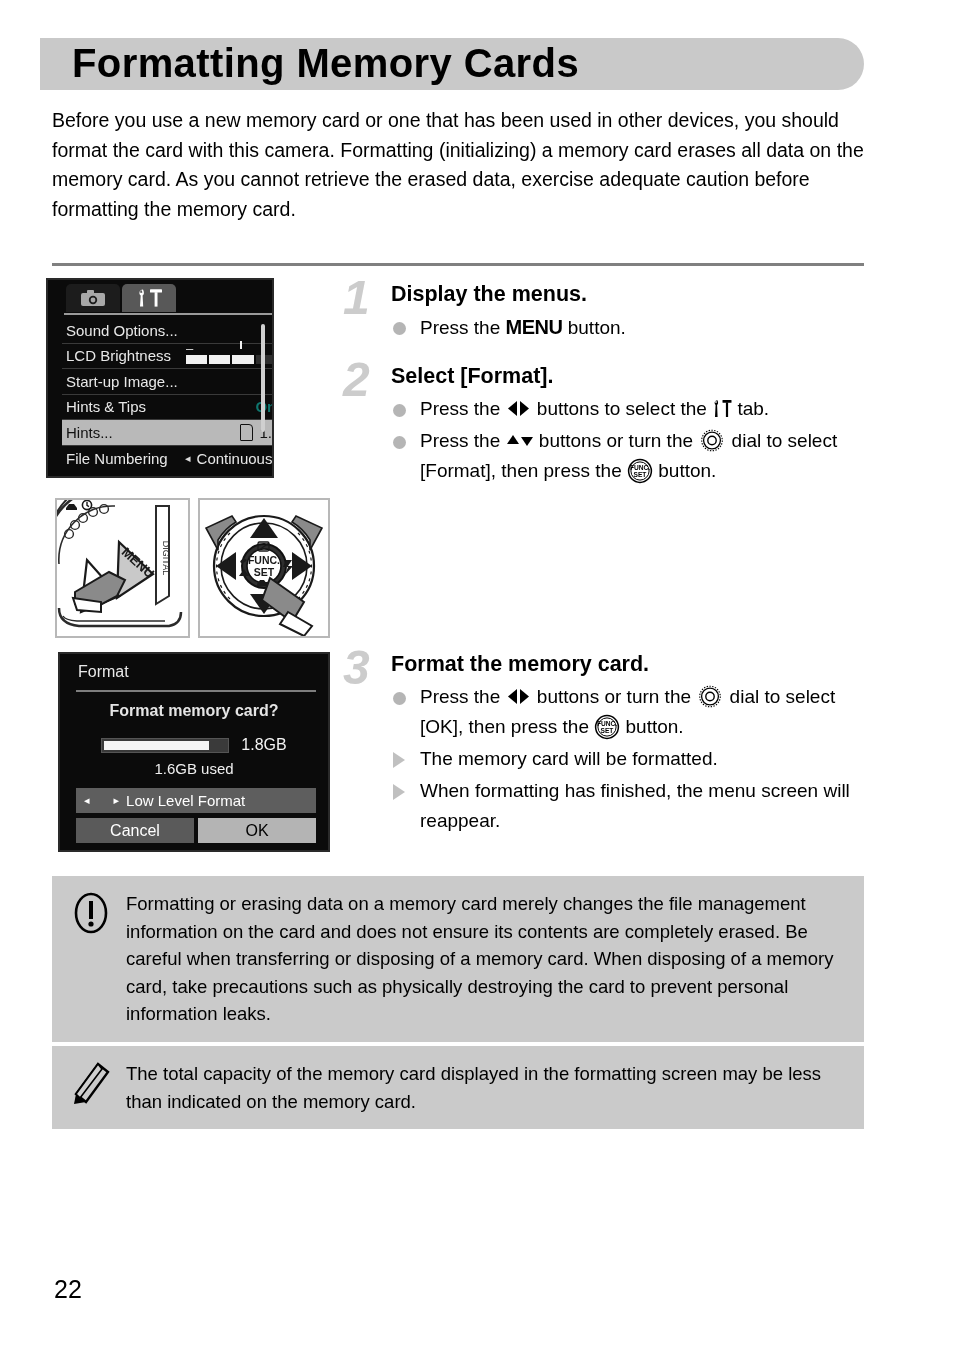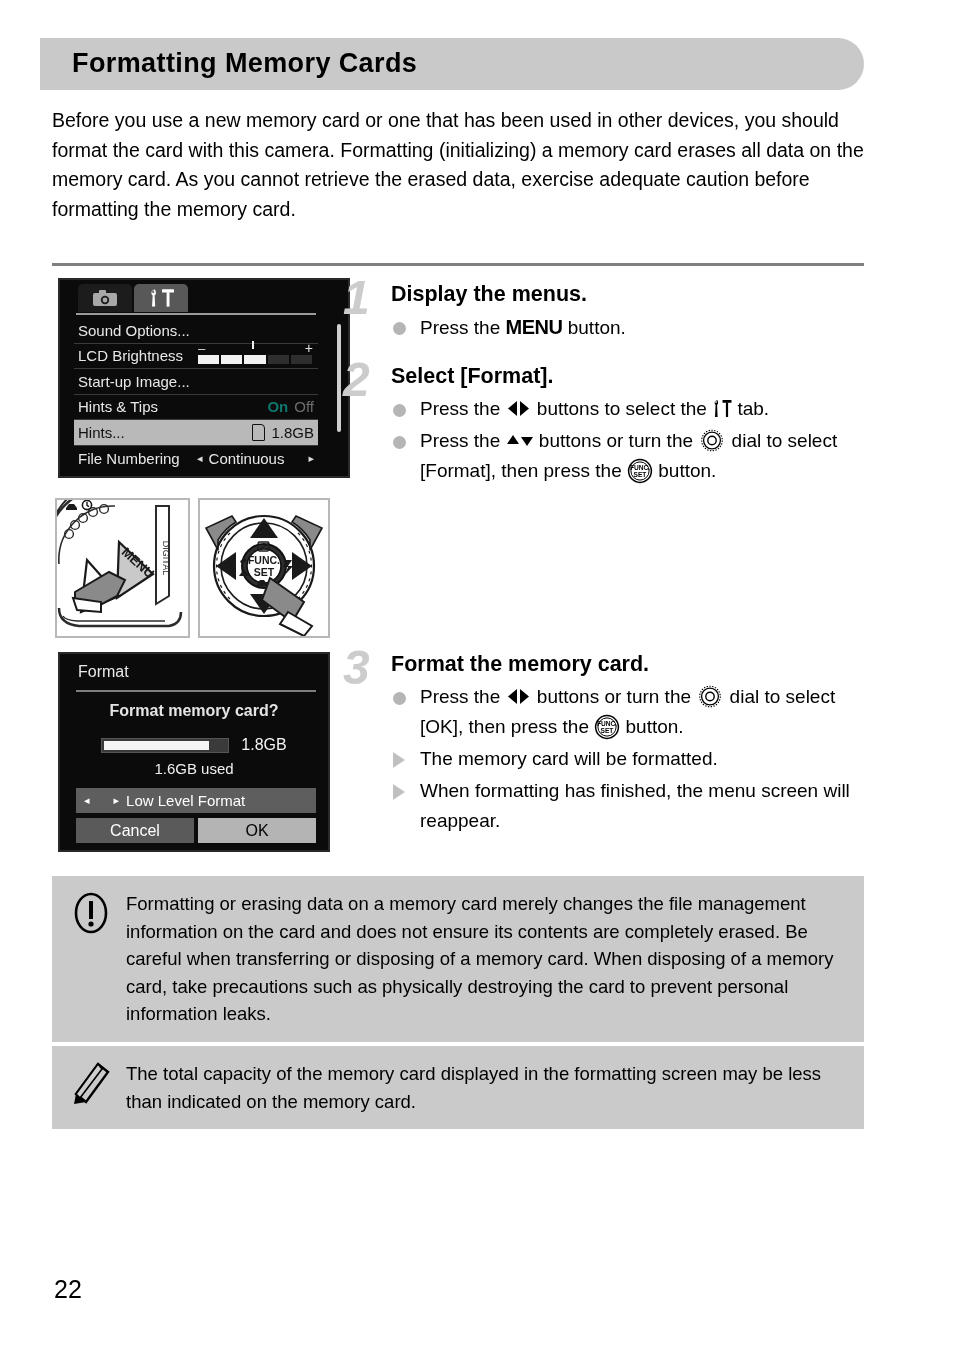--- a/index.html
+++ b/index.html
@@ -24,21 +24,21 @@
     width: 824px;
     height: 52px;
     background: #c9c9c9;
     border-radius: 0 26px 26px 0;
   }
   .header-title {
     position: absolute;
     left: 32px;
     top: 50%;
     transform: translateY(-52%);
-    font-size: 27px;
+    font-size: 40px;
     font-weight: bold;
     letter-spacing: 0.4px;
     white-space: nowrap;
   }
 
   
   .intro {
     position: absolute;
     left: 52px;
     top: 106px;
@@ -61,23 +61,23 @@
   .lcd {
     position: absolute;
     background: #0b0b0b;
     border: 2px solid #2a2a2a;
     box-sizing: border-box;
     font-family: "Liberation Sans", sans-serif;
     color: #ffffff;
     overflow: hidden;
   }
   #menu-screen {
-    left: 58px;
+    left: 46px;
     top: 278px;
-    width: 292px;
+    width: 228px;
     height: 200px;
   }
   #format-screen {
     left: 58px;
     top: 652px;
     width: 272px;
     height: 200px;
   }
 
   

